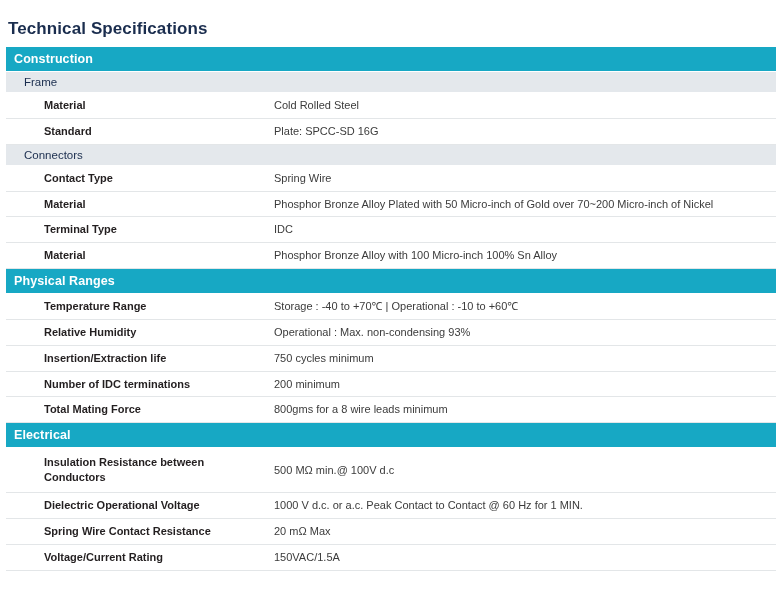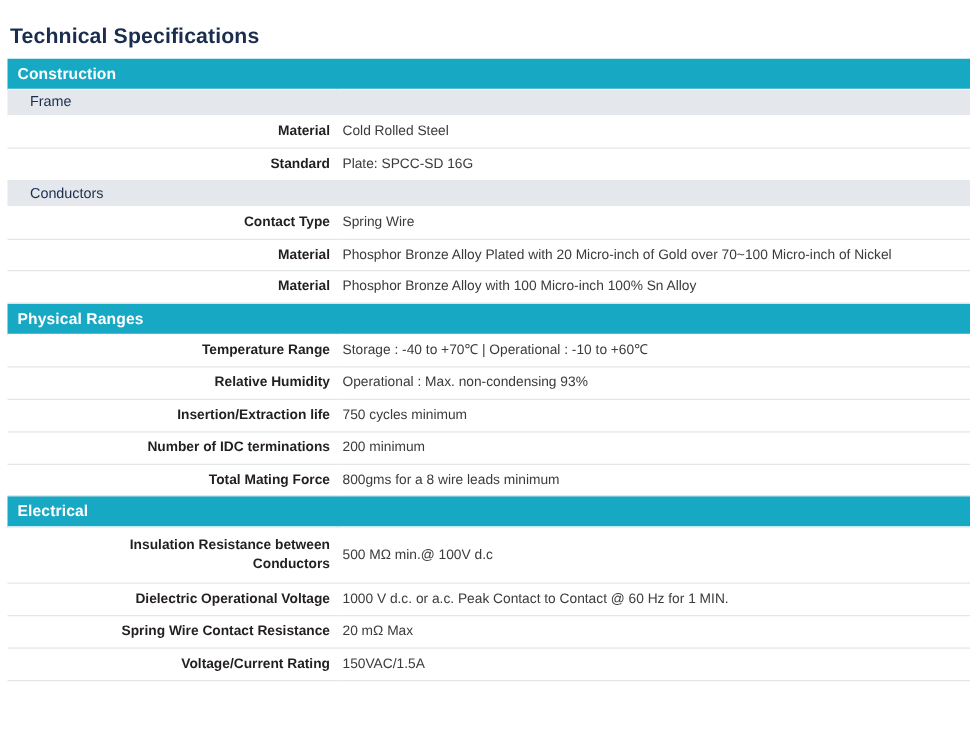--- a/index.html
+++ b/index.html
@@ -59,21 +59,20 @@
   tr.item-row td {
     border-bottom: 1px solid #e3e6e8;
     background: #ffffff;
     font-size: 11px;
   }
   tr.item-row td.item-label {
     font-weight: bold;
     color: #231f20;
     padding: 5px 6px 5px 38px;
     line-height: 1.35;
-    text-align: right;
   }
   tr.item-row td.item-value {
     color: #3b3b3b;
     padding: 5px 6px 5px 4px;
     line-height: 1.35;
   }
   tr.item-row.tall td.item-label,
   tr.item-row.tall td.item-value {
     padding-top: 7px;
     padding-bottom: 7px;
@@ -100,29 +99,33 @@
         </tr>
         <tr class="item-row">
           <td class="item-label">Material</td>
           <td class="item-value">Cold Rolled Steel</td>
         </tr>
         <tr class="item-row">
           <td class="item-label">Standard</td>
           <td class="item-value">Plate: SPCC-SD 16G</td>
         </tr>
         <tr class="group-row">
-          <td colspan="2">Conductors</td>
+          <td colspan="2">Connectors</td>
         </tr>
         <tr class="item-row">
           <td class="item-label">Contact Type</td>
           <td class="item-value">Spring Wire</td>
         </tr>
         <tr class="item-row">
           <td class="item-label">Material</td>
-          <td class="item-value">Phosphor Bronze Alloy Plated with 20 Micro-inch of Gold over 70~100 Micro-inch of Nickel</td>
+          <td class="item-value">Phosphor Bronze Alloy Plated with 50 Micro-inch of Gold over 70~200 Micro-inch of Nickel</td>
+        </tr>
+        <tr class="item-row">
+          <td class="item-label">Terminal Type</td>
+          <td class="item-value">IDC</td>
         </tr>
         <tr class="item-row">
           <td class="item-label">Material</td>
           <td class="item-value">Phosphor Bronze Alloy with 100 Micro-inch 100% Sn Alloy</td>
         </tr>
         <tr class="section-row">
           <td colspan="2">Physical Ranges</td>
         </tr>
         <tr class="item-row">
           <td class="item-label">Temperature Range</td>

